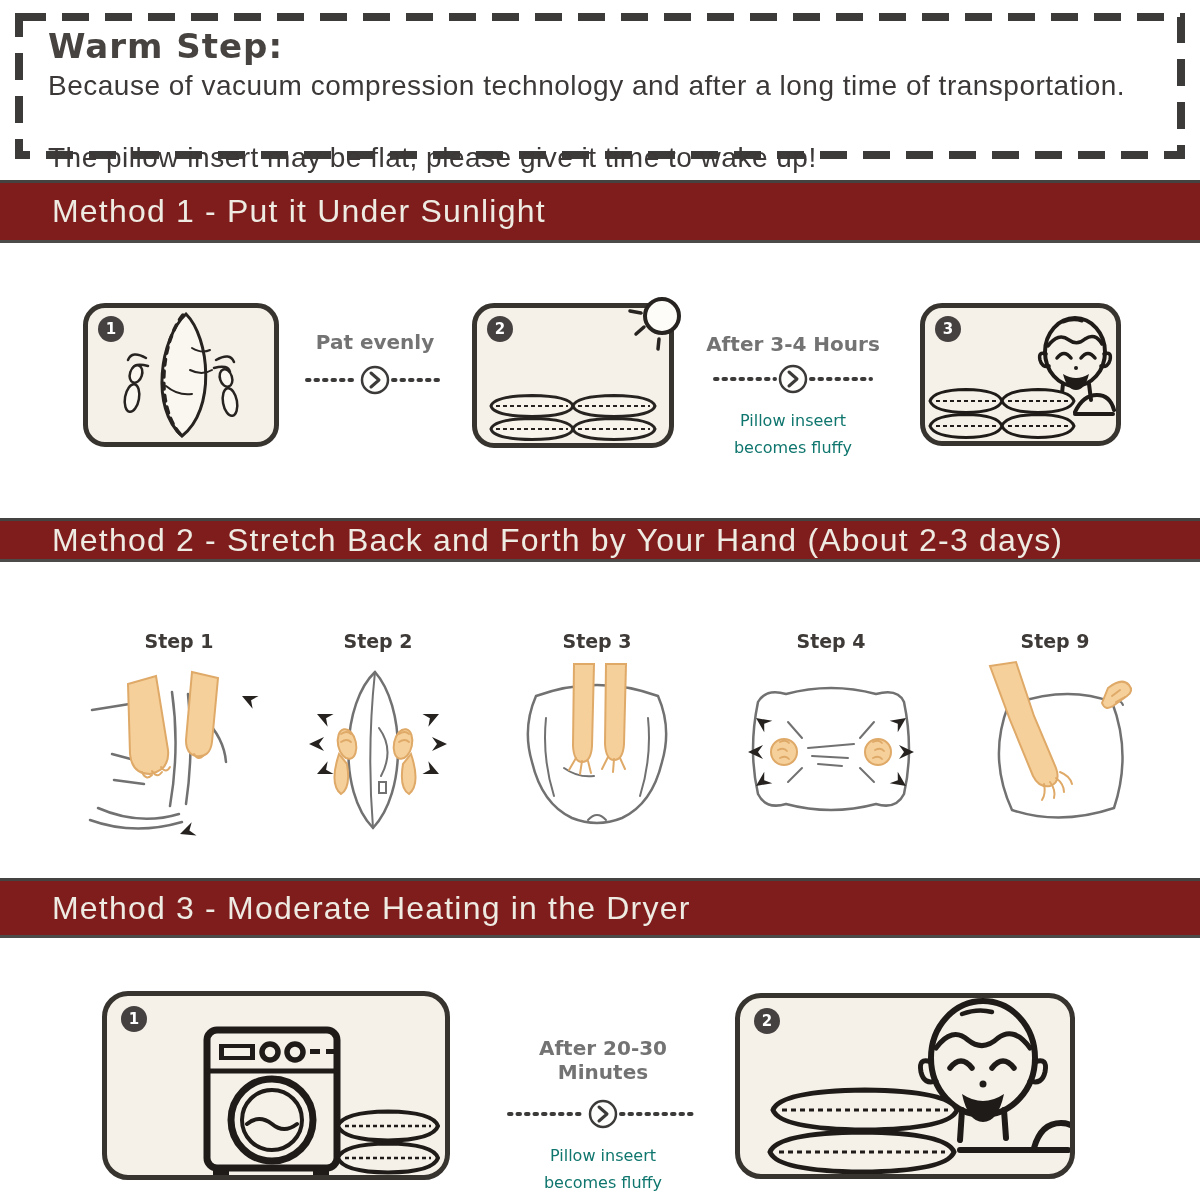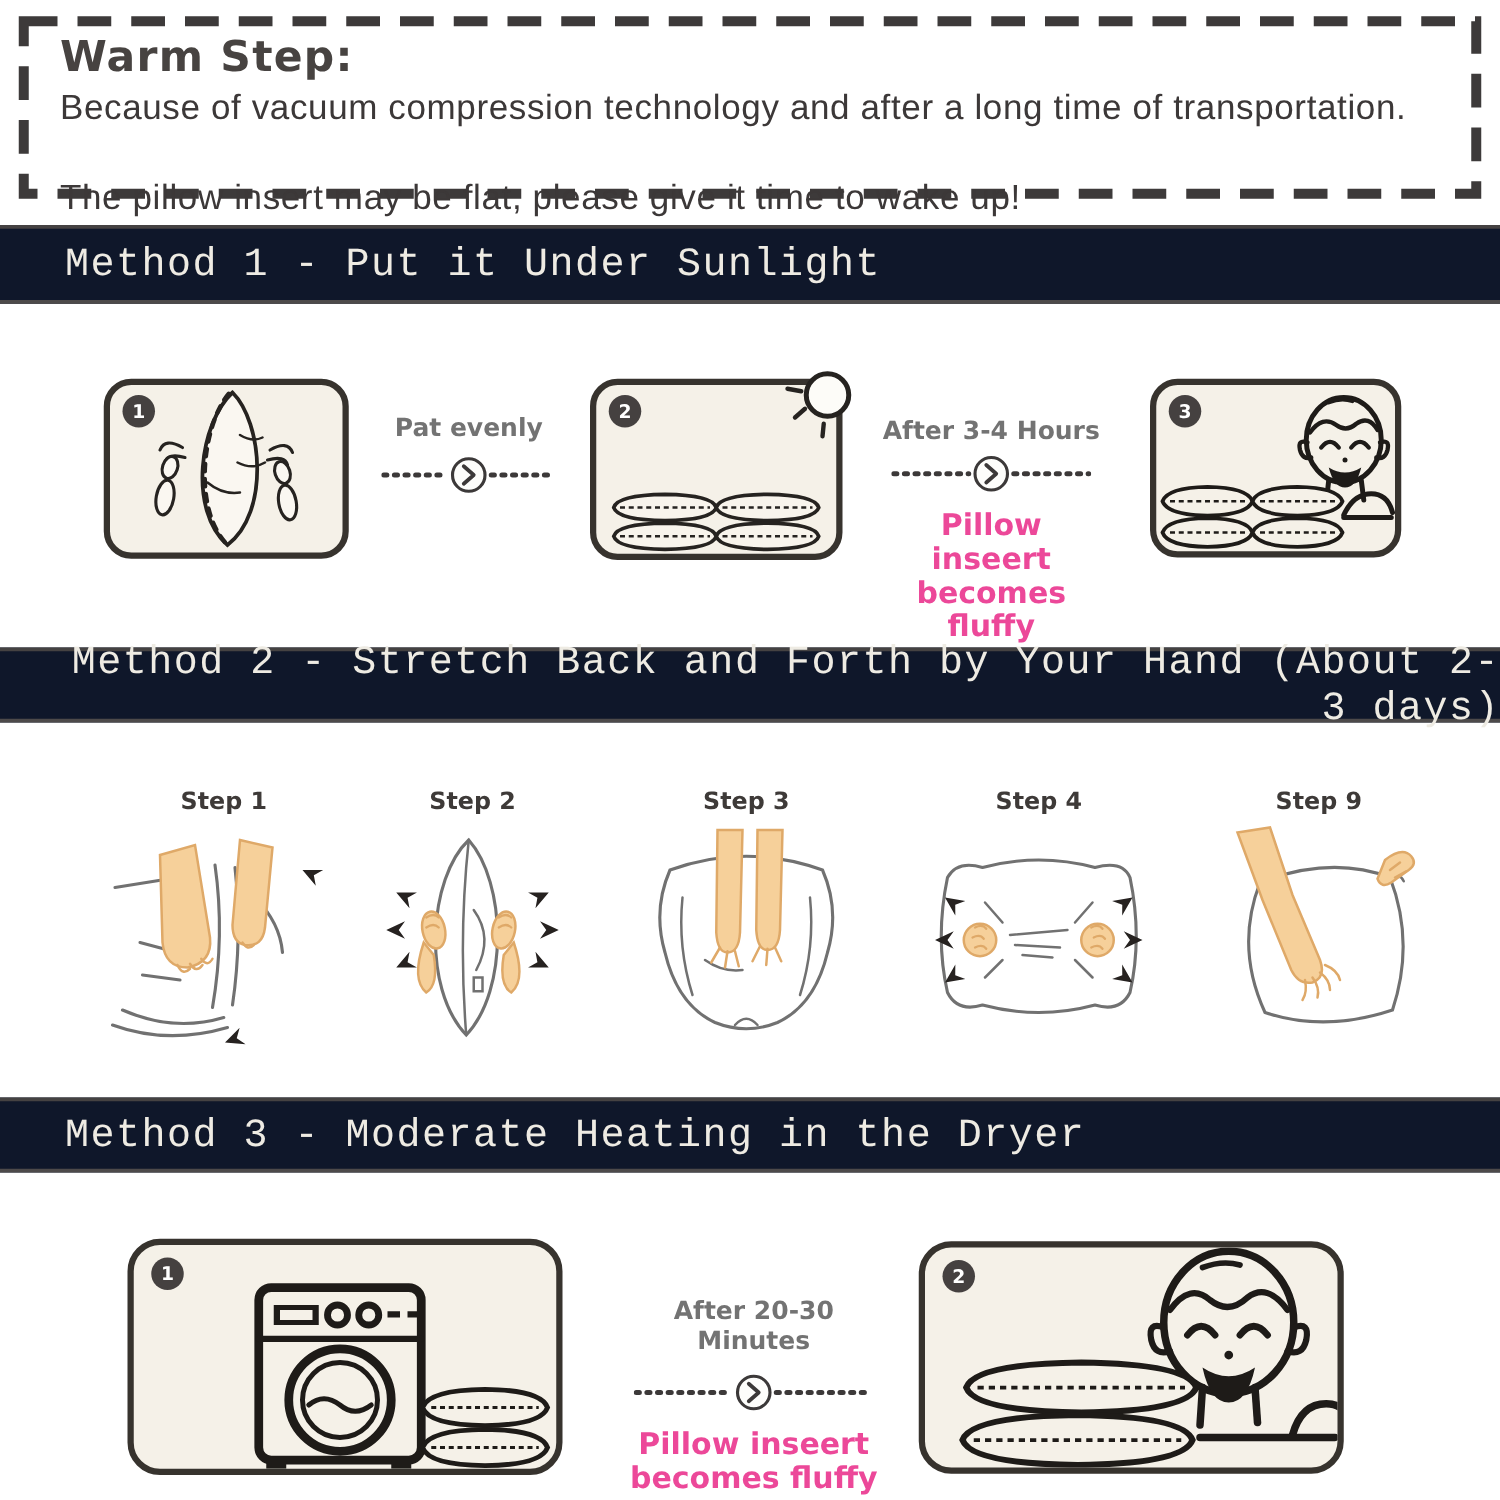--- a/index.html
+++ b/index.html
@@ -6,35 +6,35 @@
   body{width:1200px;height:1200px;position:relative;background:#ffffff;
        font-family:"DejaVu Sans", sans-serif;color:#3e3a38;overflow:hidden;}
   .abs{position:absolute;}
 
   
   .tips-title{left:48px;top:26px;font-size:34px;font-weight:800;color:#474341;letter-spacing:1px;}
   .tips-line{left:48px;font-size:28px;font-weight:400;color:#3c3838;
              font-family:"Liberation Sans", sans-serif;letter-spacing:.5px;}
 
   
-  .banner{left:0;width:1200px;background:#0f172a;border-top:3px solid #454242;
+  .banner{left:0;width:1200px;background:#7f1d1d;border-top:3px solid #454242;
           border-bottom:3px solid #4d4a4a;box-sizing:border-box;display:flex;align-items:center;
-          padding-left:52px;color:#eeebe3;font-family:Liberation Mono, monospace;
+          padding-left:52px;color:#eeebe3;font-family:Liberation Sans, sans-serif;
           font-weight:400;font-size:32px;letter-spacing:1.2px;}
 
   
   .card{background:#f5f1e8;border:5px solid #37332e;border-radius:22px;box-sizing:border-box;}
   .badge{position:absolute;width:26px;height:26px;border-radius:50%;background:#454140;
          color:#ffffff;font-weight:700;font-size:15px;display:flex;align-items:center;
          justify-content:center;z-index:3;}
 
   
   .flow{text-align:center;}
   .flow-label{font-weight:700;font-size:20px;color:#737373;}
-  .flow-sub{font-weight:700;font-size:24px;line-height:27px;color:#ec4899;}
+  .flow-sub{font-weight:400;font-size:16px;line-height:27px;color:#0f766e;}
 
   
   .step-label{font-weight:700;font-size:19px;color:#3e3a38;text-align:center;width:140px;}
   svg{display:block;}
 </style>
 </head>
 <body>
 
 <svg class="abs" style="left:14px;top:12px;" width="1172" height="148" viewBox="0 0 1172 148">
   <rect x="5" y="5" width="1162" height="138" fill="none" stroke="#3d3a3a" stroke-width="8" stroke-dasharray="27 16"></rect>
@@ -157,21 +157,21 @@
         <line x1="8" y1="13" x2="68" y2="13" stroke-width="2" stroke-dasharray="4 3"></line>
       </g>
       <g transform="translate(75,105)">
         <path d="M2 13 Q 6 2 38 1.5 Q 70 2 74 13 Q 70 24 38 24.5 Q 6 24 2 13 Z"></path>
         <line x1="8" y1="13" x2="68" y2="13" stroke-width="2" stroke-dasharray="4 3"></line>
       </g>
     </g>
   </svg>
 </div>
 
-<div class="abs banner" style="top:518px;height:60px;text-align:right;">
+<div class="abs banner" style="top:518px;height:44px;text-align:right;">
   <span>Method 2 - Stretch Back and Forth by Your Hand (About 2-3 days)</span>
 </div>
 
 <div class="abs step-label" style="left:109px;top:630px;">Step 1</div>
 <div class="abs step-label" style="left:308px;top:630px;">Step 2</div>
 <div class="abs step-label" style="left:527px;top:630px;">Step 3</div>
 <div class="abs step-label" style="left:761px;top:630px;">Step 4</div>
 <div class="abs step-label" style="left:985px;top:630px;">Step 9</div>
 
 <svg class="abs" style="left:84px;top:658px;" width="190" height="185" viewBox="0 0 190 185">

